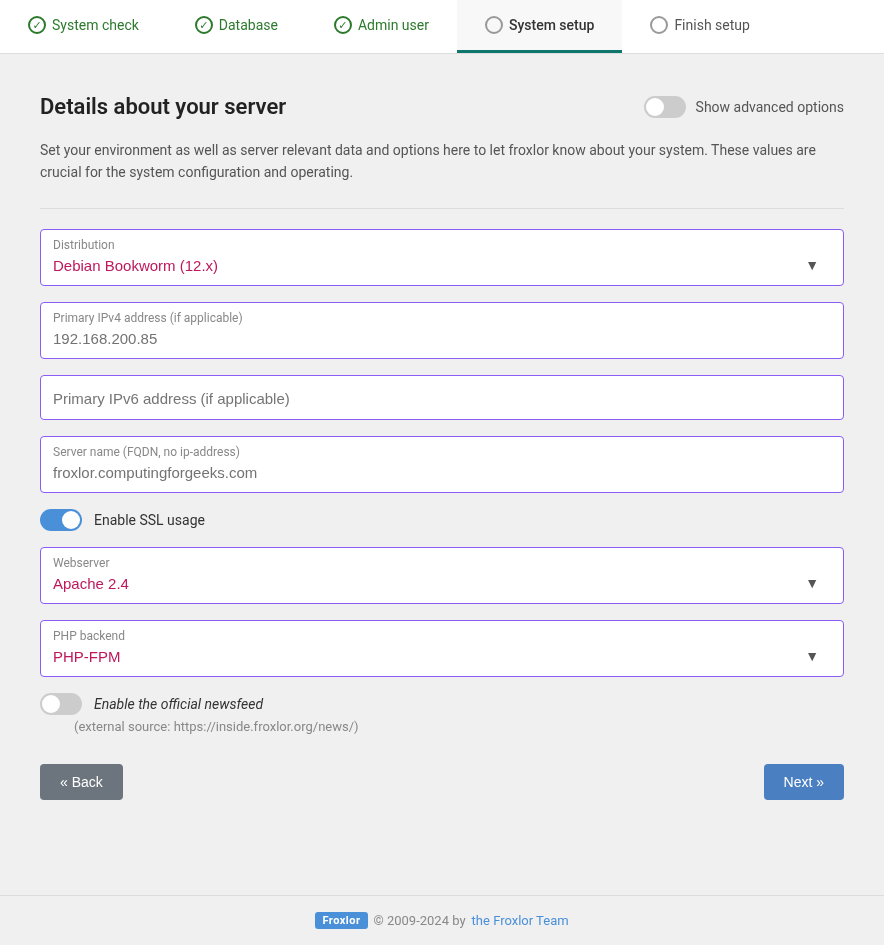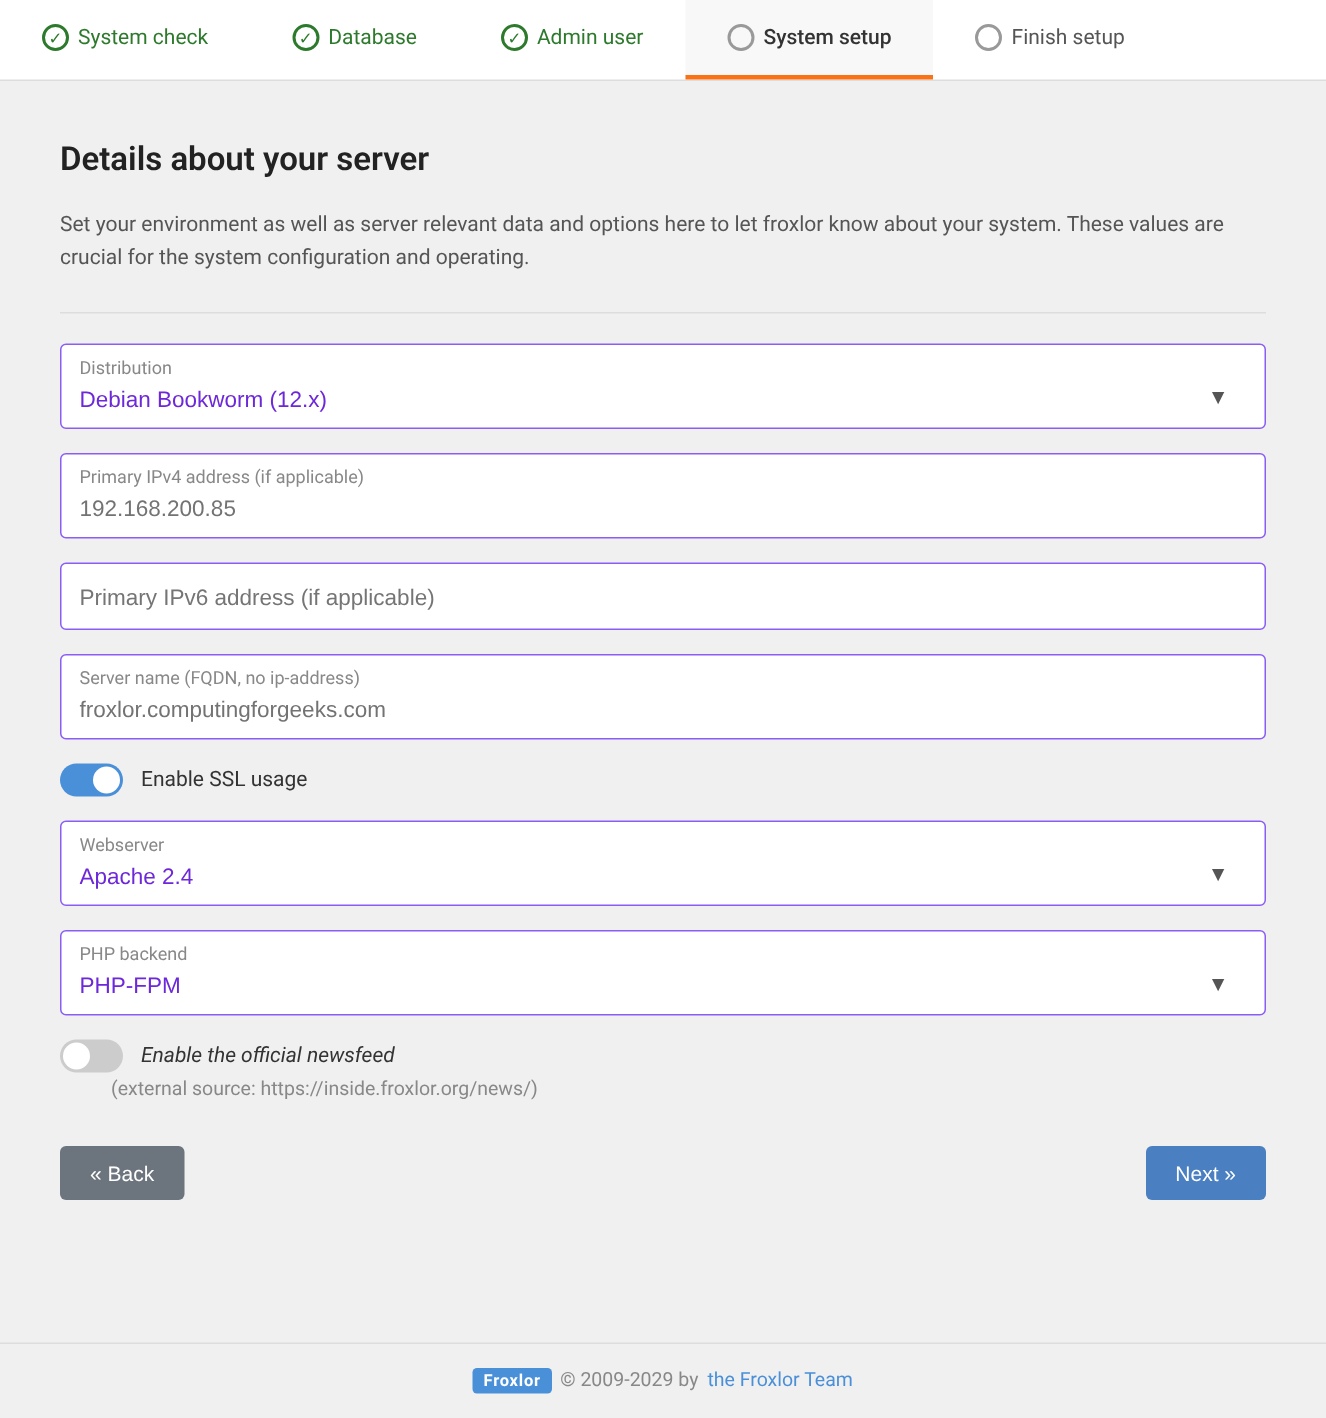--- a/index.html
+++ b/index.html
@@ -27,21 +27,21 @@
       color: #555;
       cursor: pointer;
       border-bottom: 3px solid transparent;
       white-space: nowrap;
     }
     .nav-tab.completed {
       color: #2d7a2d;
     }
     .nav-tab.active {
       background: #f8f8f8;
-      border-bottom: 3px solid #f97316;
+      border-bottom: 3px solid #0f766e;
       color: #333;
       font-weight: 500;
     }
 
     
     .main-content {
       flex: 1;
       padding: 40px 40px 30px 40px;
       max-width: 884px;
       margin: 0 auto;
@@ -144,21 +144,21 @@
       color: #737373;
       background: transparent;
       padding: 0;
     }
 
     .form-field select {
       width: 100%;
       border: none;
       outline: none;
       font-size: 15px;
-      color: #6d28d9;
+      color: #be185d;
       background: transparent;
       appearance: none;
       cursor: pointer;
     }
 
     .select-wrapper {
       position: relative;
     }
 
     .select-arrow {
@@ -316,20 +316,27 @@
     <span class="circle-outline"></span>
     <span>Finish setup</span>
   </div>
 
 </nav>
 
 <div class="main-content">
 
   <div class="page-header">
     <h1 class="page-title">Details about your server</h1>
+    <div class="advanced-toggle">
+      <label class="toggle-switch">
+
+        <span class="toggle-slider"></span>
+      </label>
+      <span>Show advanced options</span>
+    </div>
   </div>
 
   <p class="page-description">Set your environment as well as server relevant data and options here to let froxlor know about your system. These values are crucial for the system configuration and operating.</p>
 
   <hr class="divider">
 
   <div class="form-group">
     <div class="form-field">
       <label>Distribution</label>
       <div class="select-wrapper">
@@ -414,16 +421,16 @@
   <div class="footer-buttons">
     <button class="btn-back">« Back</button>
     <button class="btn-next">Next »</button>
   </div>
 
 </div>
 
 <footer class="page-footer">
   <span class="footer-logo">
     <span class="froxlor-badge">Froxlor</span>
-    <span>© 2009-2029 by</span>
+    <span>© 2009-2024 by</span>
     <a href="#" class="footer-link">the Froxlor Team</a>
   </span>
 </footer>
 
 </body></html>

